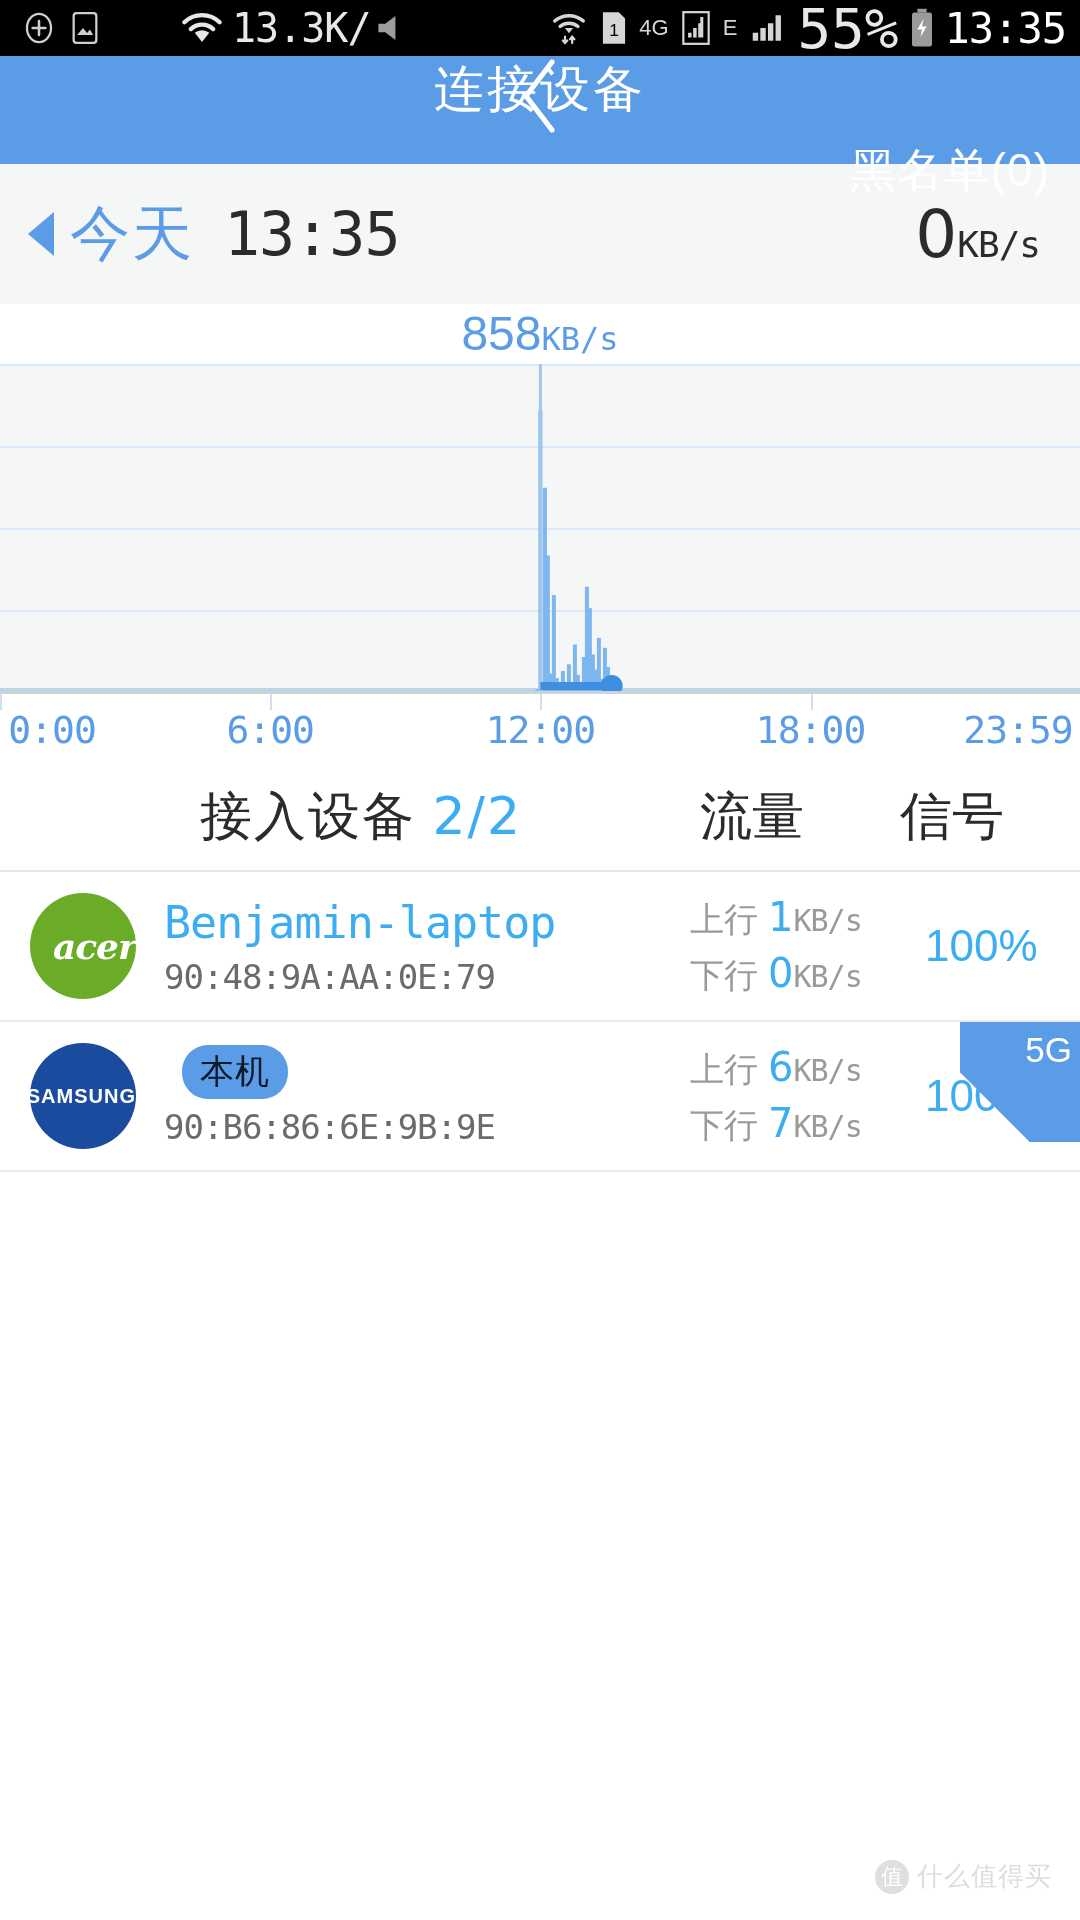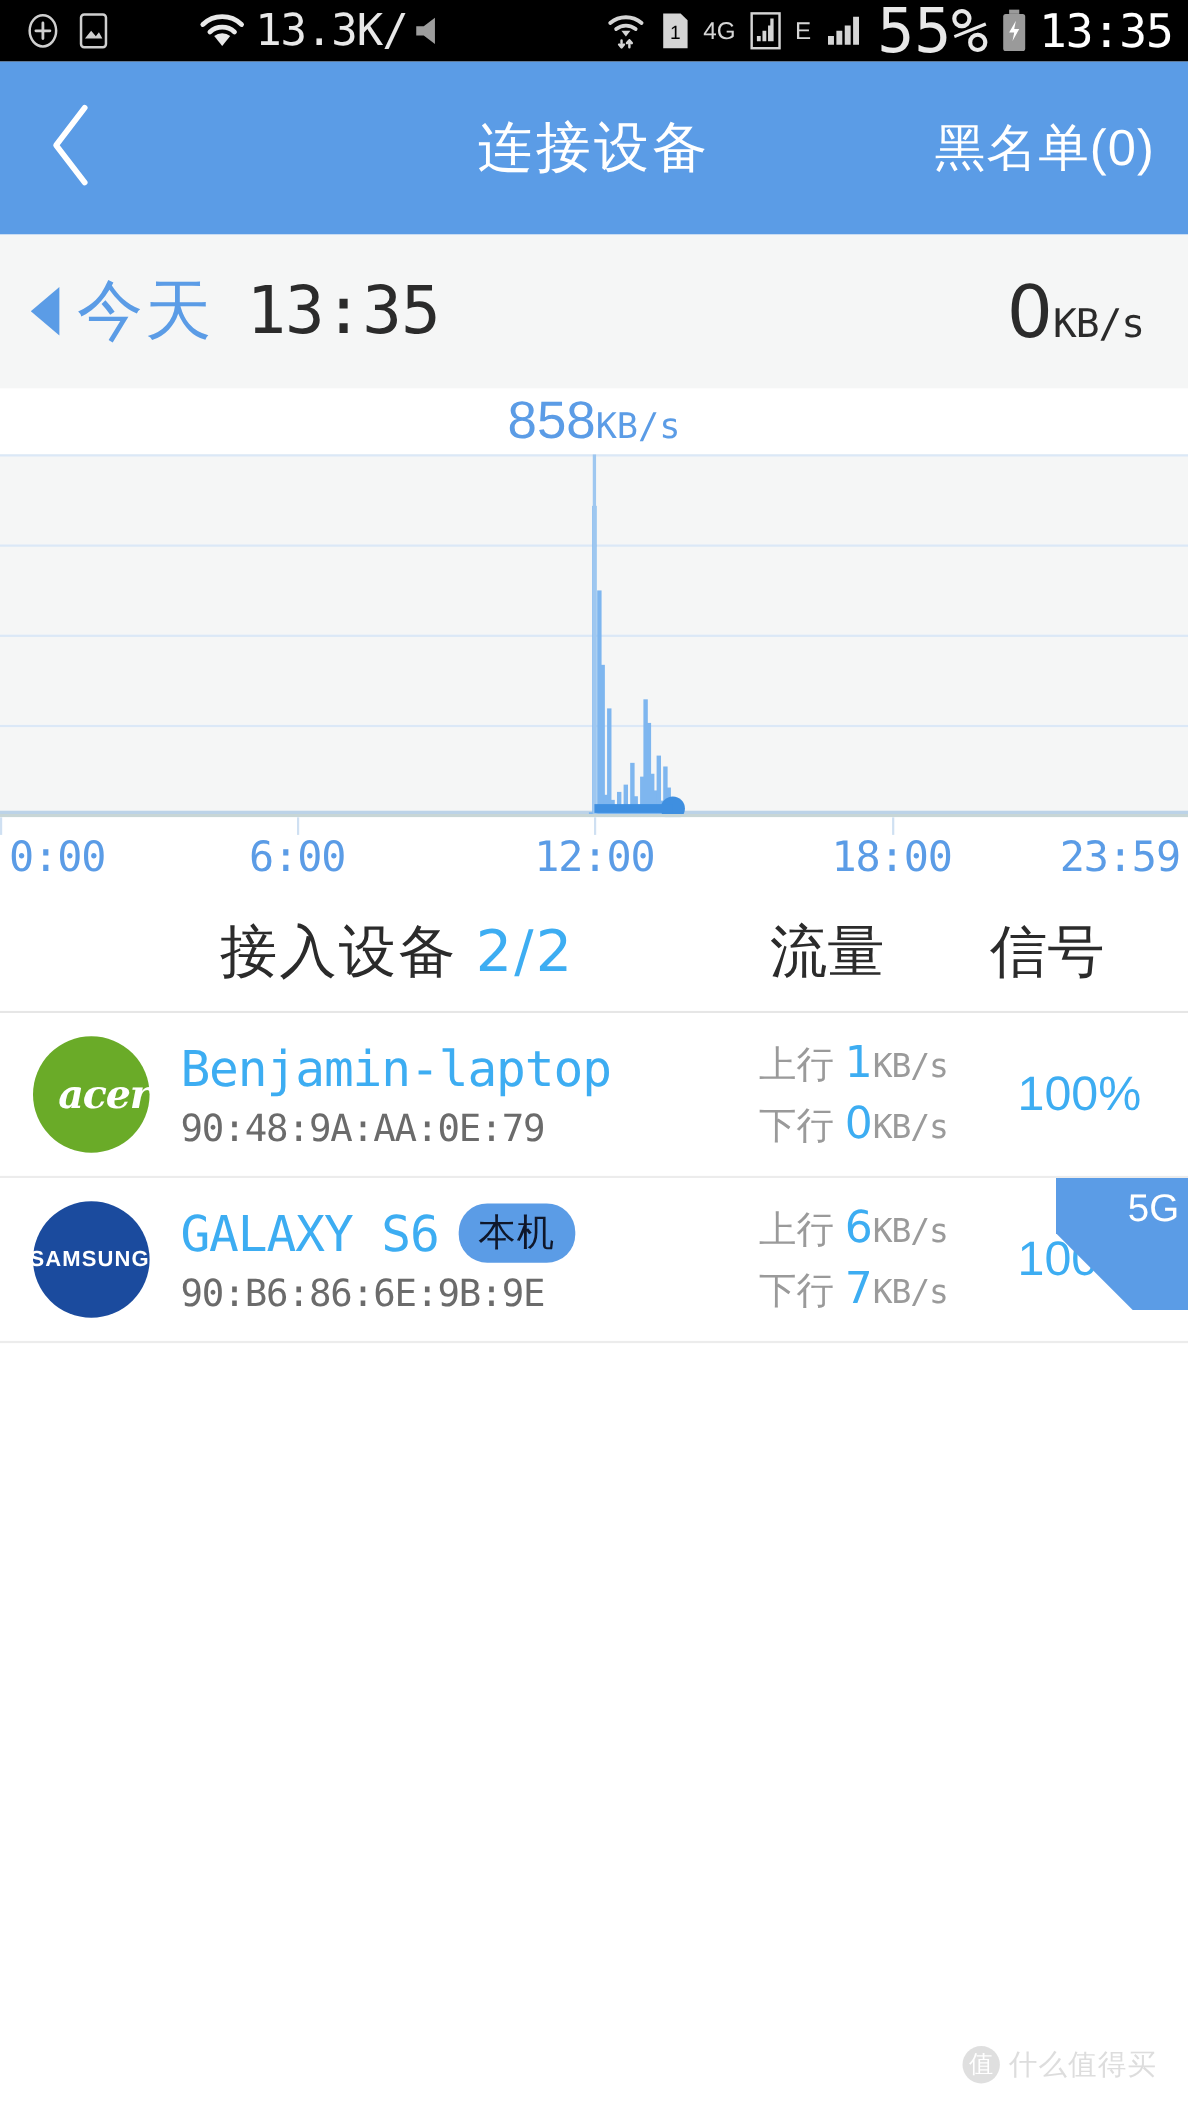--- a/index.html
+++ b/index.html
@@ -22,23 +22,24 @@
   .sb-right{display:flex;align-items:center;gap:10px;margin-left:auto;padding-right:6px;}
   .sb-icon{display:inline-flex;align-items:center;justify-content:center;}
   .sb-text{font-size:40px;color:#e8e8e8;letter-spacing:-1px;font-family:"DejaVu Sans Mono","Liberation Mono",monospace;}
   .sb-clock{font-size:42px;color:#ffffff;font-family:"DejaVu Sans Mono","Liberation Mono",monospace;letter-spacing:-1px;}
   .sb-4g{font-size:22px;color:#d5d5d5;}
   .sb-e{font-size:22px;color:#d5d5d5;}
   .sb-batt{font-size:56px;color:#e8e8e8;font-family:"DejaVu Sans Mono","Liberation Mono",monospace;}
 
   
   .appbar{
-    height:157px;width:1080px;background:#5b9ce6;
+    height:108px;width:1080px;background:#5b9ce6;
     display:flex;align-items:center;position:relative;
     box-sizing:border-box;
+    flex-direction:column;
   }
   .back-btn{
     width:130px;height:128px;display:flex;align-items:center;justify-content:center;
   }
   .appbar-title{
     position:absolute;left:0;right:0;text-align:center;
     color:#ffffff;font-size:50px;letter-spacing:3px;
     pointer-events:none;
   }
   .appbar-action{
@@ -351,21 +352,20 @@
         </div>  
       </div>  
       <div class="dev-signal">100%</div>
     </div>
     <div class="dev-row">  
       <div class="dev-logo logo-samsung">
         <span class="lg">SAMSUNG</span>
       </div>  
       <div class="dev-info">    
         <div class="dev-name">
-          <span>GALAXY S6</span>
           <span class="dev-badge">本机</span>
         </div>    
         <div class="dev-mac">90:B6:86:6E:9B:9E</div>  
       </div>  
       <div class="dev-traffic">    
         <div class="tr-line">
           <span class="tr-lab">上行</span>
           <span class="tr-val">6</span>
           <span class="tr-unit">KB/s</span>
         </div>    

